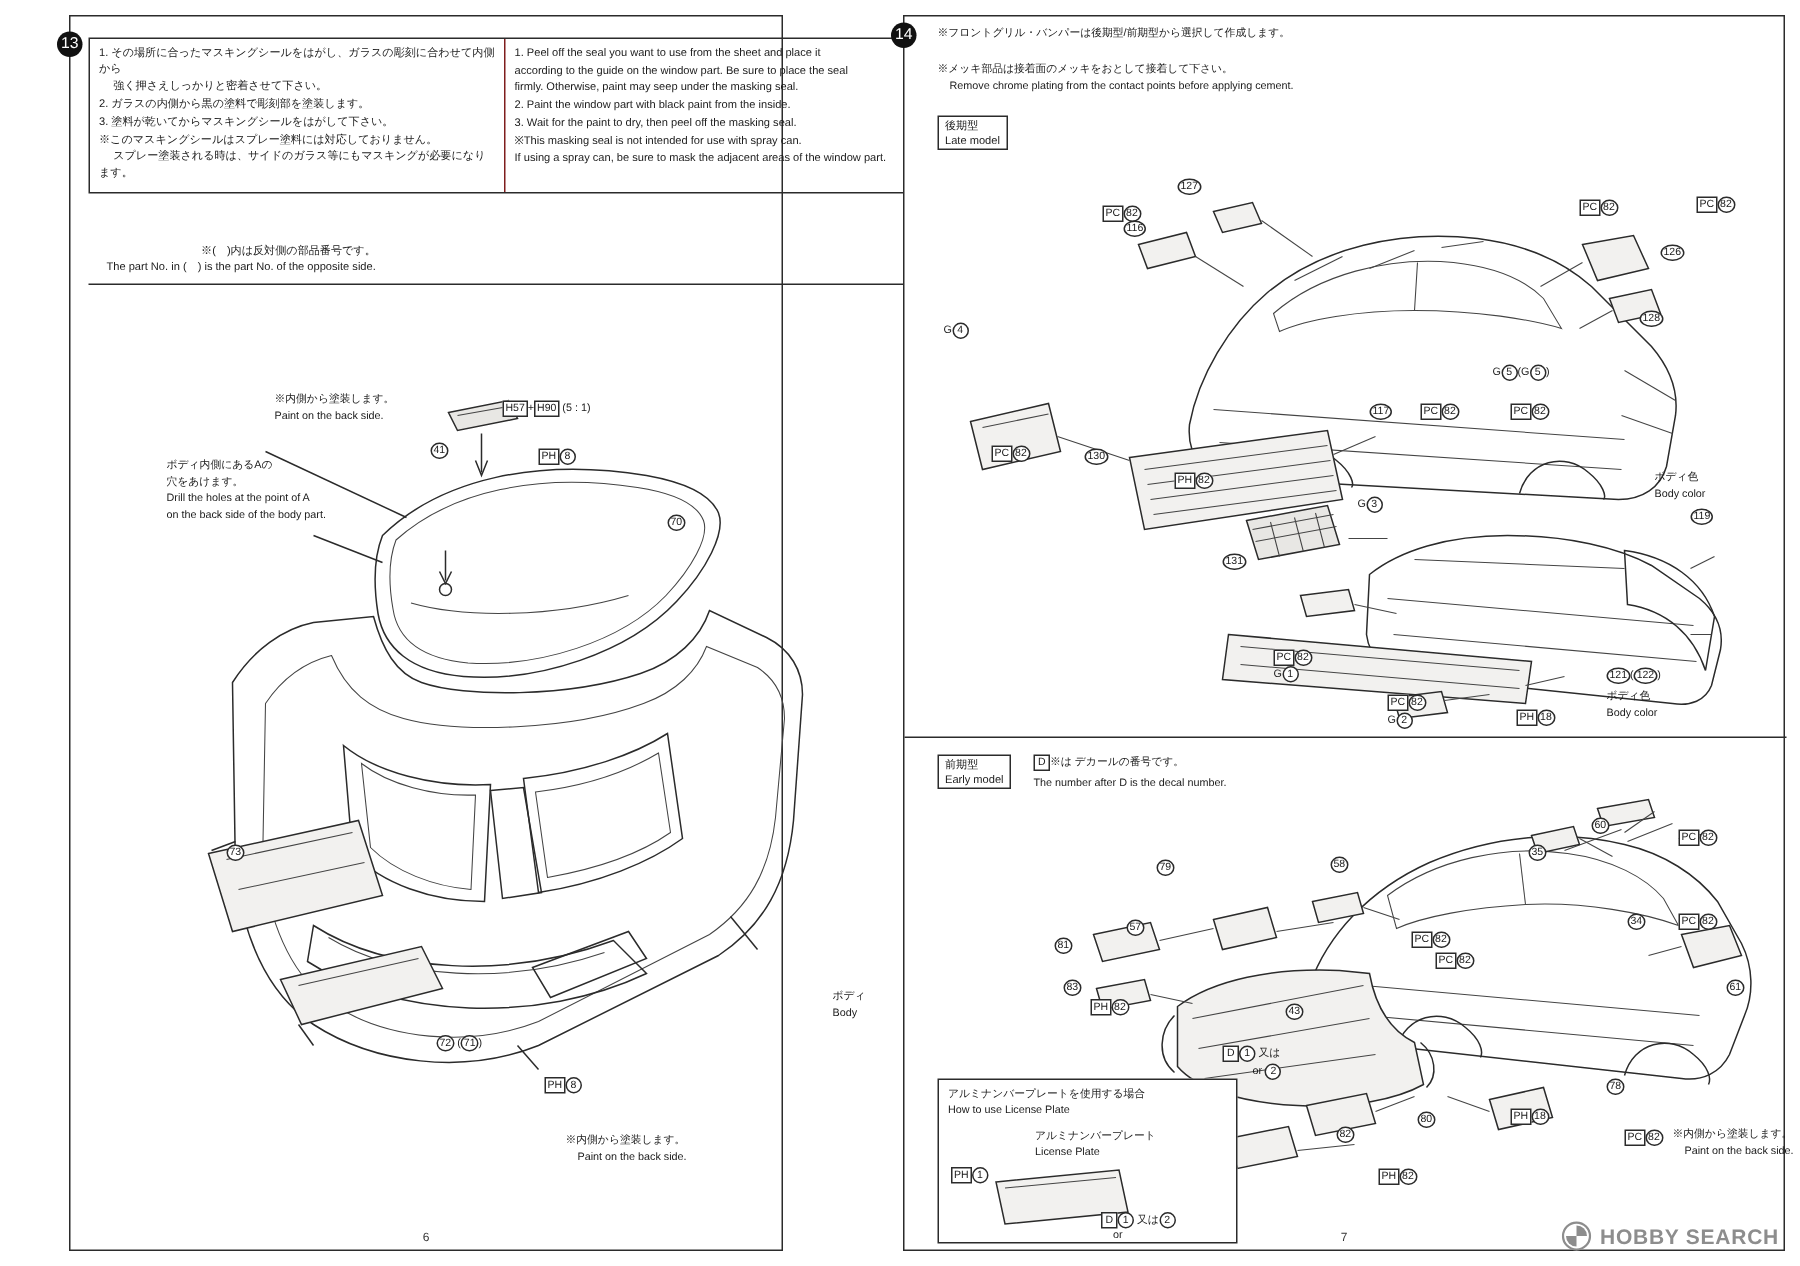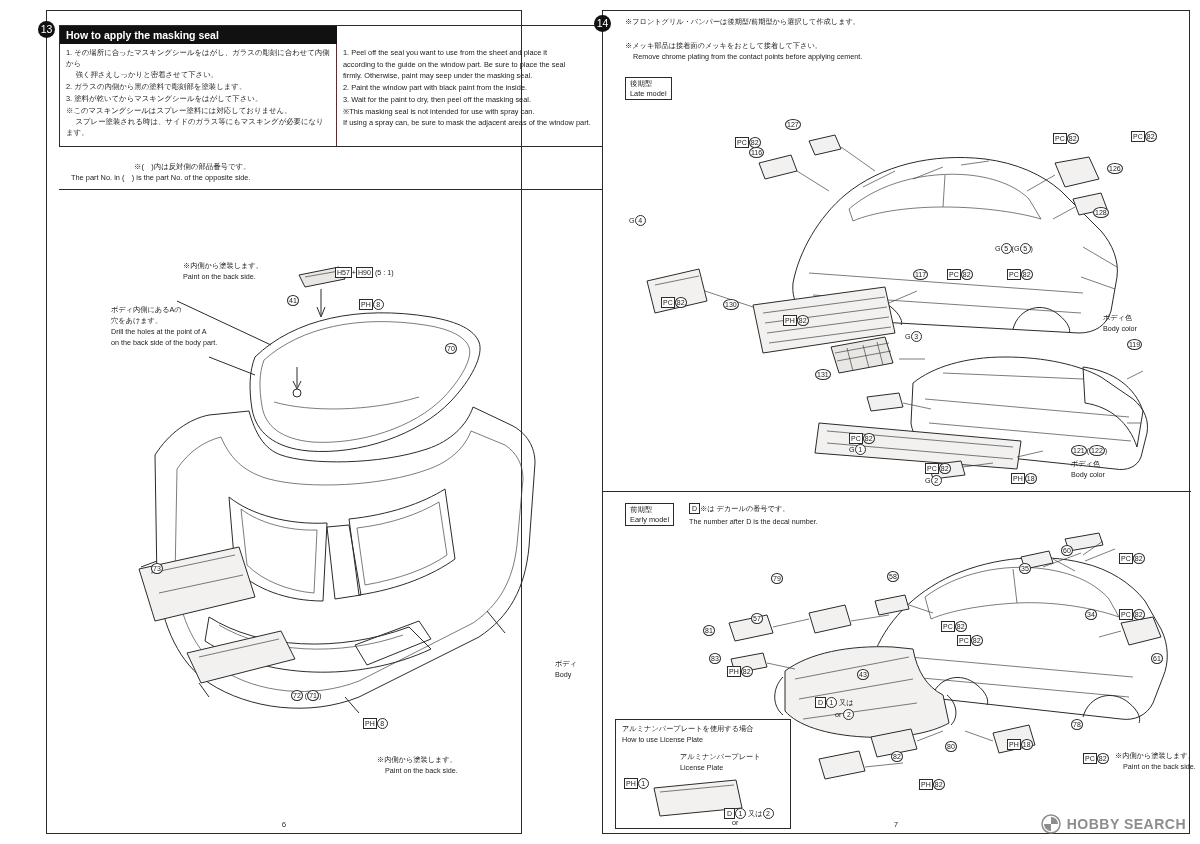--- a/index.html
+++ b/index.html
@@ -70,21 +70,20 @@
 <body>
 
 <div class="page">
 
   <div class="sheet" id="sheet-left">
 
     <div class="stepnum" style="left:-9px;top:10px;">13</div>
 
     <div class="mask-table">
       <div class="mask-head">
-        <div class="en">How to apply the masking seal</div>
       </div>
       <div class="mask-body">
         <div class="jp">
           <p>1. その場所に合ったマスキングシールをはがし、ガラスの彫刻に合わせて内側から</p>
           <p>　 強く押さえしっかりと密着させて下さい。</p>
           <p>2. ガラスの内側から黒の塗料で彫刻部を塗装します。</p>
           <p>3. 塗料が乾いてからマスキングシールをはがして下さい。</p>
           <p>※このマスキングシールはスプレー塗料には対応しておりません。</p>
           <p>　 スプレー塗装される時は、サイドのガラス等にもマスキングが必要になります。</p>
         </div>
@@ -409,21 +408,21 @@
     <div class="pn" style="left:288px;top:740px;"><span class="circ">82</span></div>
     <div class="pn" style="left:316px;top:768px;"><span class="sq">PH</span><span class="circ">82</span></div>
     <div class="pn" style="left:342px;top:730px;"><span class="circ">80</span></div>
     <div class="pn" style="left:404px;top:728px;"><span class="sq">PH</span><span class="circ">18</span></div>
     <div class="pn" style="left:468px;top:708px;"><span class="circ">78</span></div>
     <div class="pn" style="left:548px;top:642px;"><span class="circ">61</span></div>
     <div class="pn" style="left:480px;top:742px;"><span class="sq">PC</span><span class="circ">82</span></div>
     <div class="anno" style="left:512px;top:740px;">※内側から塗装します。</div>
     <div class="anno" style="left:520px;top:751px;">Paint on the back side.</div>
 
-    <div class="subbox" style="left:12px;top:708px;width:176px;height:110px;">
+    <div class="subbox" style="left:22px;top:708px;width:200px;height:110px;">
       <div class="anno" style="left:6px;top:4px;">アルミナンバープレートを使用する場合</div>
       <div class="anno" style="left:6px;top:15px;">How to use License Plate</div>
       <div class="anno" style="left:64px;top:32px;">アルミナンバープレート</div>
       <div class="anno" style="left:64px;top:43px;">License Plate</div>
       <div class="pn" style="left:8px;top:58px;"><span class="sq">PH</span><span class="circ">1</span></div>
       <svg width="96" height="40" viewBox="0 0 96 40" style="position:absolute;left:34px;top:58px;">
         <path class="fill-lt" d="M4 10 L86 2 L92 30 L10 38 Z"></path>
         <path class="ln-thin" d="M10 14 L84 7"></path>
       </svg>
       <div class="pn" style="left:108px;top:88px;">

